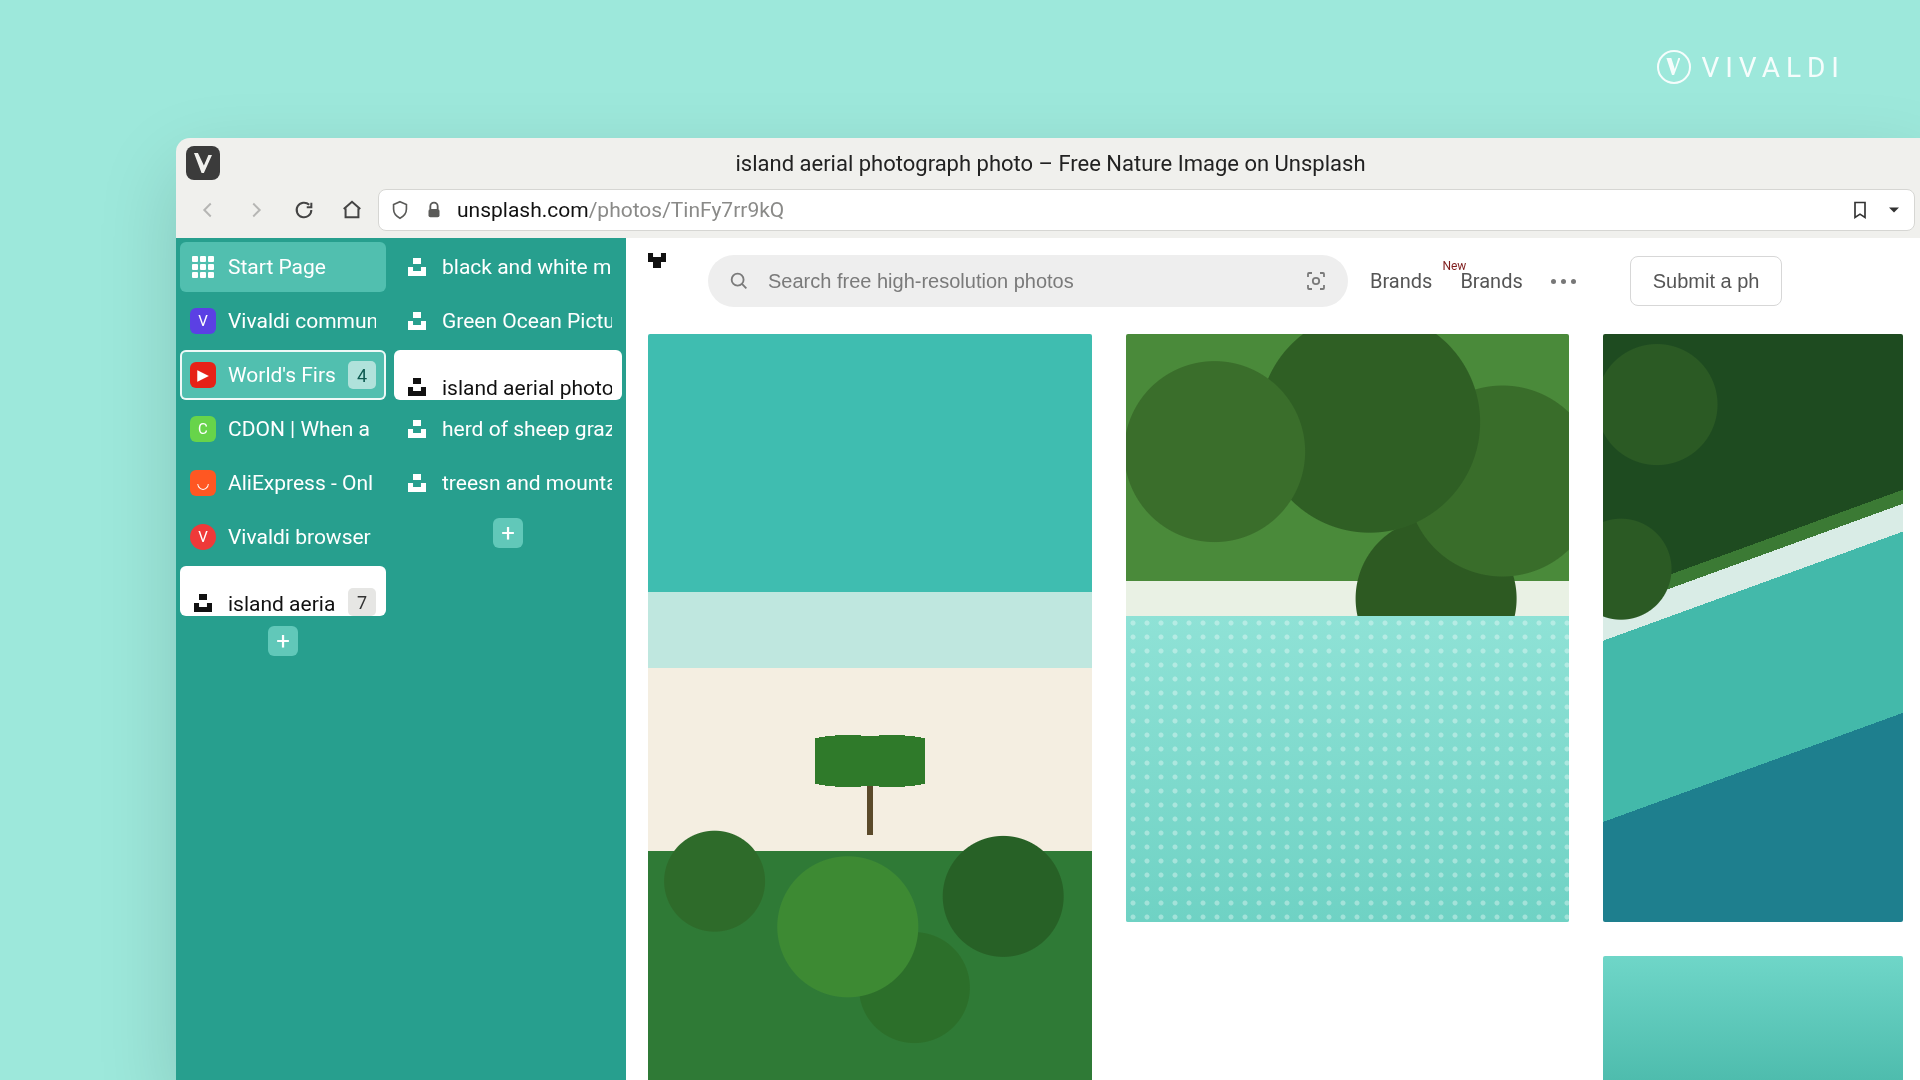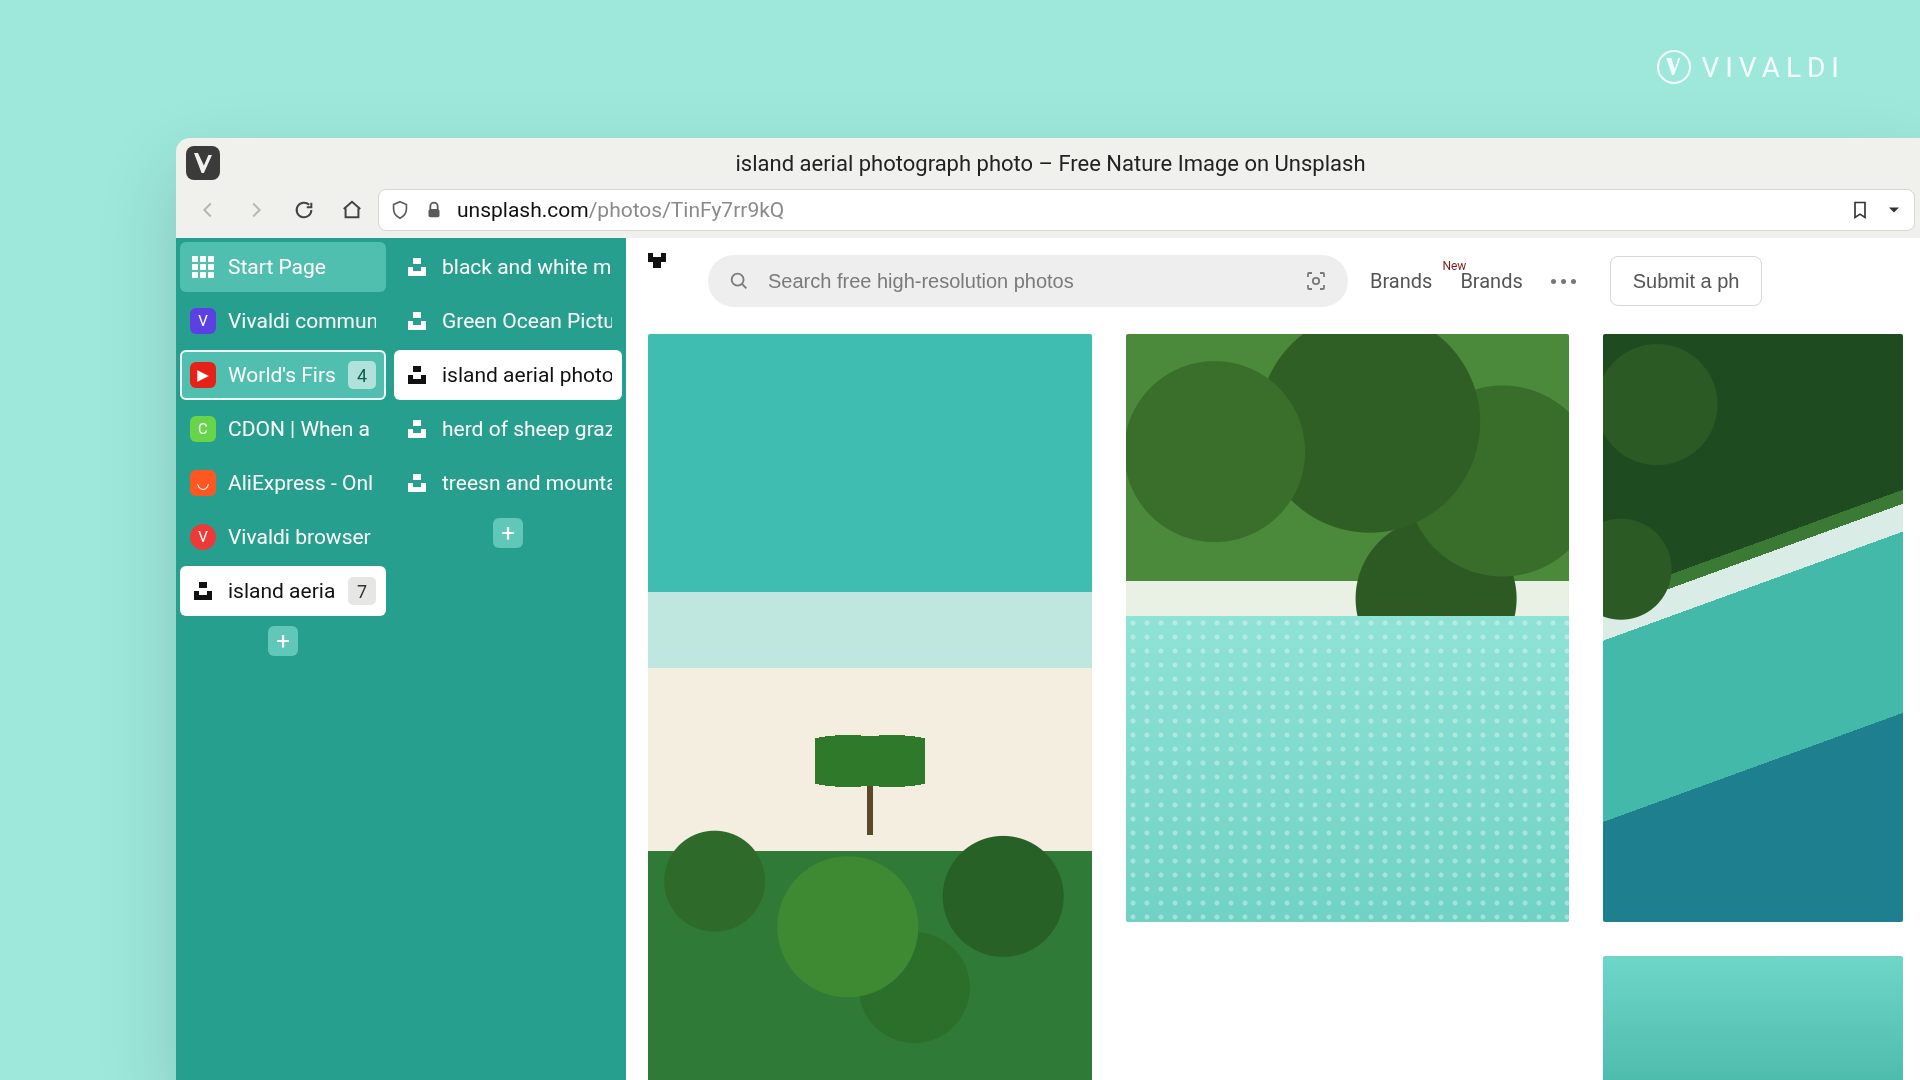--- a/index.html
+++ b/index.html
@@ -139,21 +139,21 @@
     align-items:center;
     padding: 0 10px;
     gap: 12px;
     color:#fff;
     font-size: 21px;
     white-space: nowrap;
     overflow:hidden;
   }
   .tabitem.soft { background:#51bfaf; }
   .tabitem.outlined { background:#51bfaf; box-shadow: inset 0 0 0 2px rgba(255,255,255,0.9); }
-  .tabitem.active { background:#fff; color:#111; } 
+  .tabitem.active { background:#fff; color:#111;align-items:flex-end; } 
   .tabitem .label { overflow:hidden; text-overflow:clip; flex:1; }
   .badge {
     background: rgba(255,255,255,0.55);
     color:#0d5a50;
     font-size:18px;
     min-width:28px; height:28px;
     padding:0 6px;
     border-radius:5px;
     display:flex; align-items:center; justify-content:center;
   }
@@ -236,21 +236,21 @@
     font-size:20px; color:#333;
   }
   .search-pill input::placeholder { color:#7a7a7a; }
   .search-pill .scan { margin-left:auto; color:#7a7a7a; }
   .navlinks { display:flex; align-items:center; gap:28px; color:#555; font-size:20px; }
   .navlinks .brands { position:relative; }
   .navlinks .new { position:absolute; top:-10px; right:-34px; color:#7f1d1d; font-size:12px; }
   .dots { display:flex; gap:5px; }
   .dots span { width:5px; height:5px; border-radius:50%; background:#777; }
   .submit-btn {
-    margin-left:12px;
+    margin-left:32px;
     height:50px;
     padding:0 22px;
     border:1px solid #d7d7d7;
     border-radius:8px;
     color:#555;
     font-size:20px;
     background:#fff;
     white-space:nowrap;
   }
 

